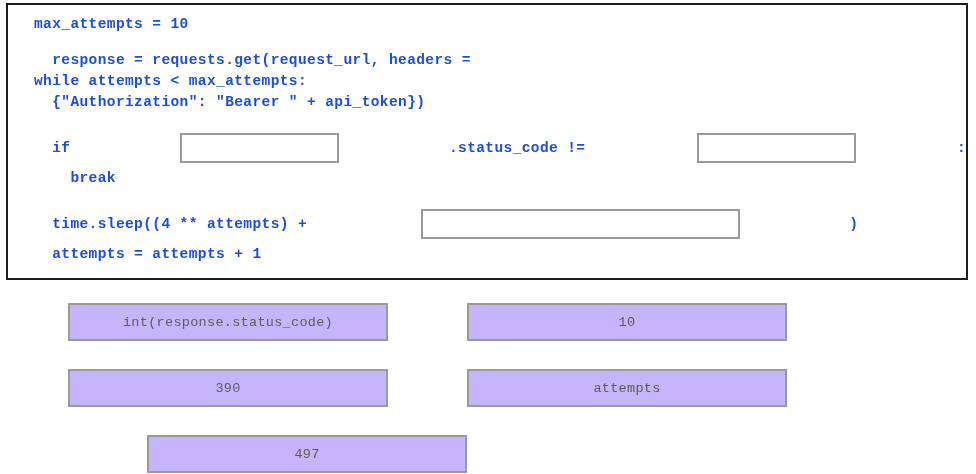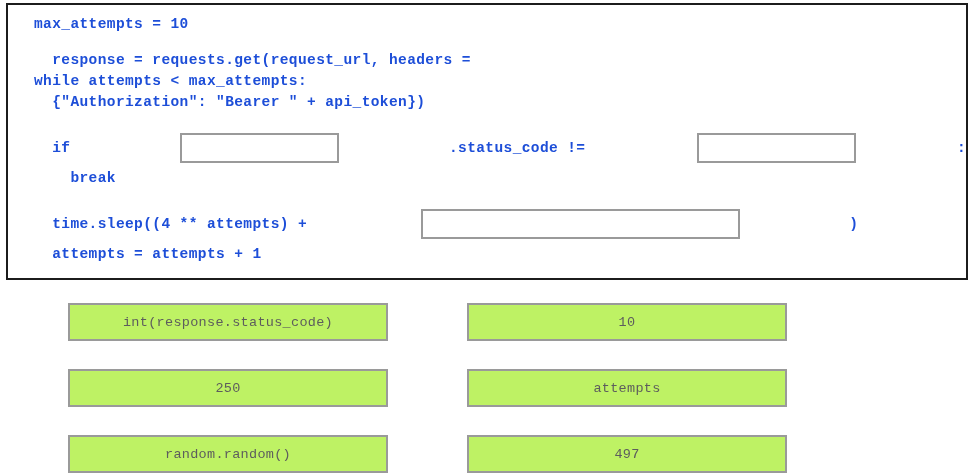--- a/index.html
+++ b/index.html
@@ -76,21 +76,21 @@
     display: flex;
     margin-bottom: 28px;
   }
   .option-row:last-child { margin-bottom: 0; }
 
   .option {
     box-sizing: border-box;
     width: 320px;
     height: 38px;
     border: 2px solid #9a9a9a;
-    background: #bef264;
+    background: #c4b5fd;
     display: flex;
     align-items: center;
     justify-content: center;
     font-family: "Liberation Mono", "DejaVu Sans Mono", monospace;
     font-size: 13.5px;
     color: #5d5d5d;
     letter-spacing: 0.3px;
     white-space: pre;
     cursor: move;
   }
@@ -145,24 +145,23 @@
 
 <div id="options">
 
   <div class="option-row">
     <div class="option">int(response.status_code)</div>
     <div class="option-spacer"></div>
     <div class="option">10</div>
   </div>
 
   <div class="option-row">
-    <div class="option">250</div>
+    <div class="option">390</div>
     <div class="option-spacer"></div>
     <div class="option">attempts</div>
   </div>
 
   <div class="option-row">
-    <div class="option">random.random()</div>
     <div class="option-spacer"></div>
     <div class="option">497</div>
   </div>
 
 </div>
 
 </body></html>

